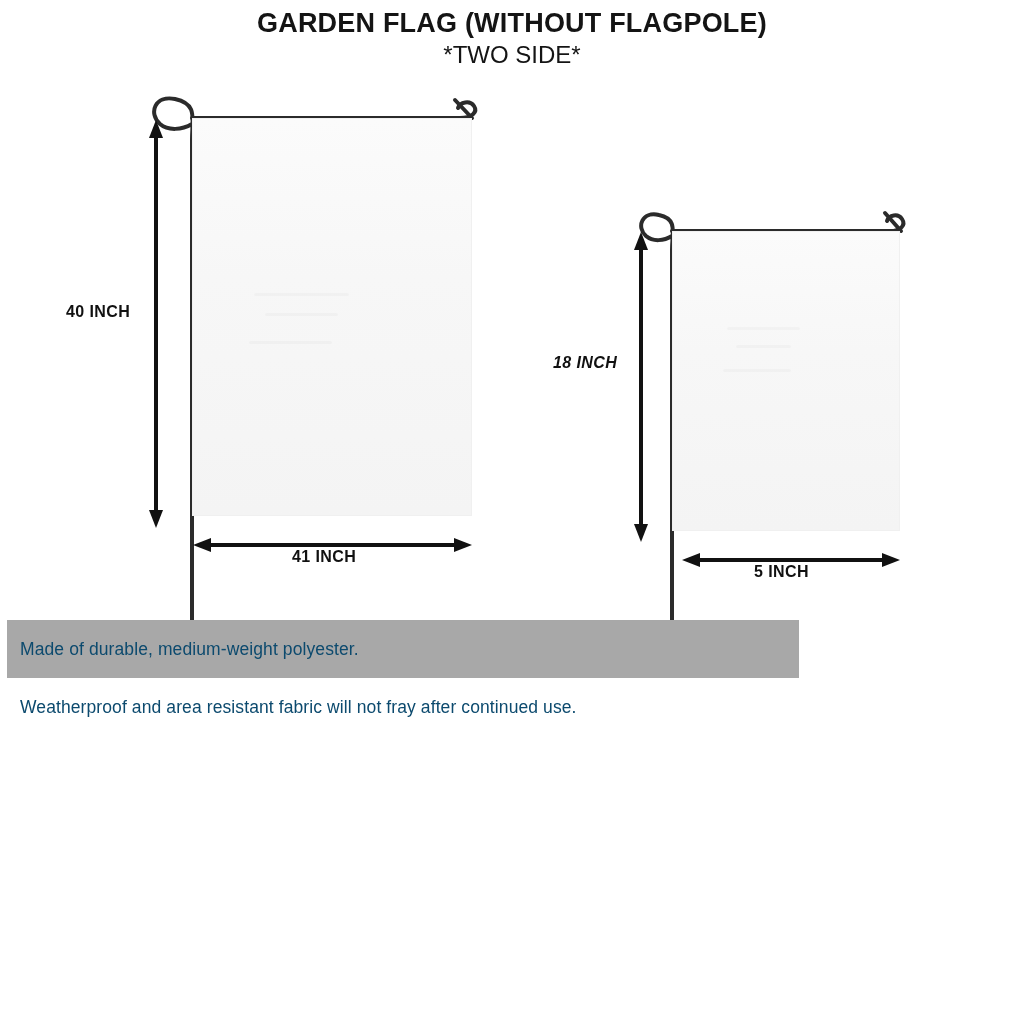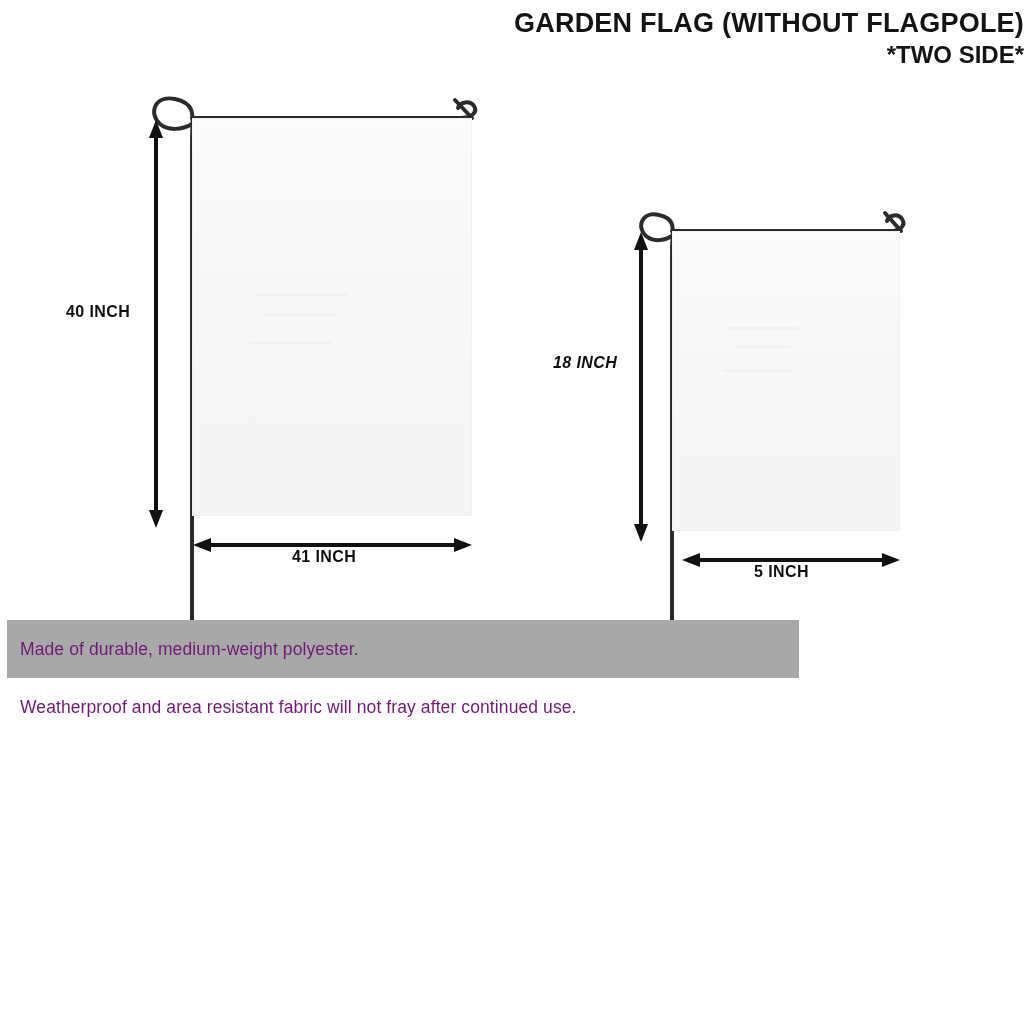--- a/index.html
+++ b/index.html
@@ -15,32 +15,32 @@
     color: #1a1a1a;
     overflow: hidden;
   }
 
   
   .title-block {
     position: absolute;
     top: 6px;
     left: 0;
     width: 1024px;
-    text-align: right;
+    text-align: center;
   }
   .title-line1 {
     font-size: 27px;
     font-weight: bold;
     letter-spacing: 0.2px;
     line-height: 34px;
     color: #141414;
   }
   .title-line2 {
     font-size: 24px;
-    font-weight: bold;
+    font-weight: normal;
     line-height: 30px;
     color: #141414;
   }
 
   
   .diagram {
     position: absolute;
     top: 0;
     left: 0;
     width: 924px;
@@ -99,21 +99,21 @@
     top: 620px;
     width: 792px;
   }
   .feature-row {
     height: 58px;
     display: flex;
     align-items: center;
     padding-left: 13px;
     box-sizing: border-box;
     font-size: 17.5px;
-    color: #701a75;
+    color: #0c4a6e;
     letter-spacing: 0.1px;
   }
   .feature-row.shaded { background: #a8a8a8; }
   .feature-row.plain  { background: #ffffff; }
 </style>
 </head>
 <body>
 
 <div class="title-block">
   <div class="title-line1">GARDEN FLAG (WITHOUT FLAGPOLE)</div>

